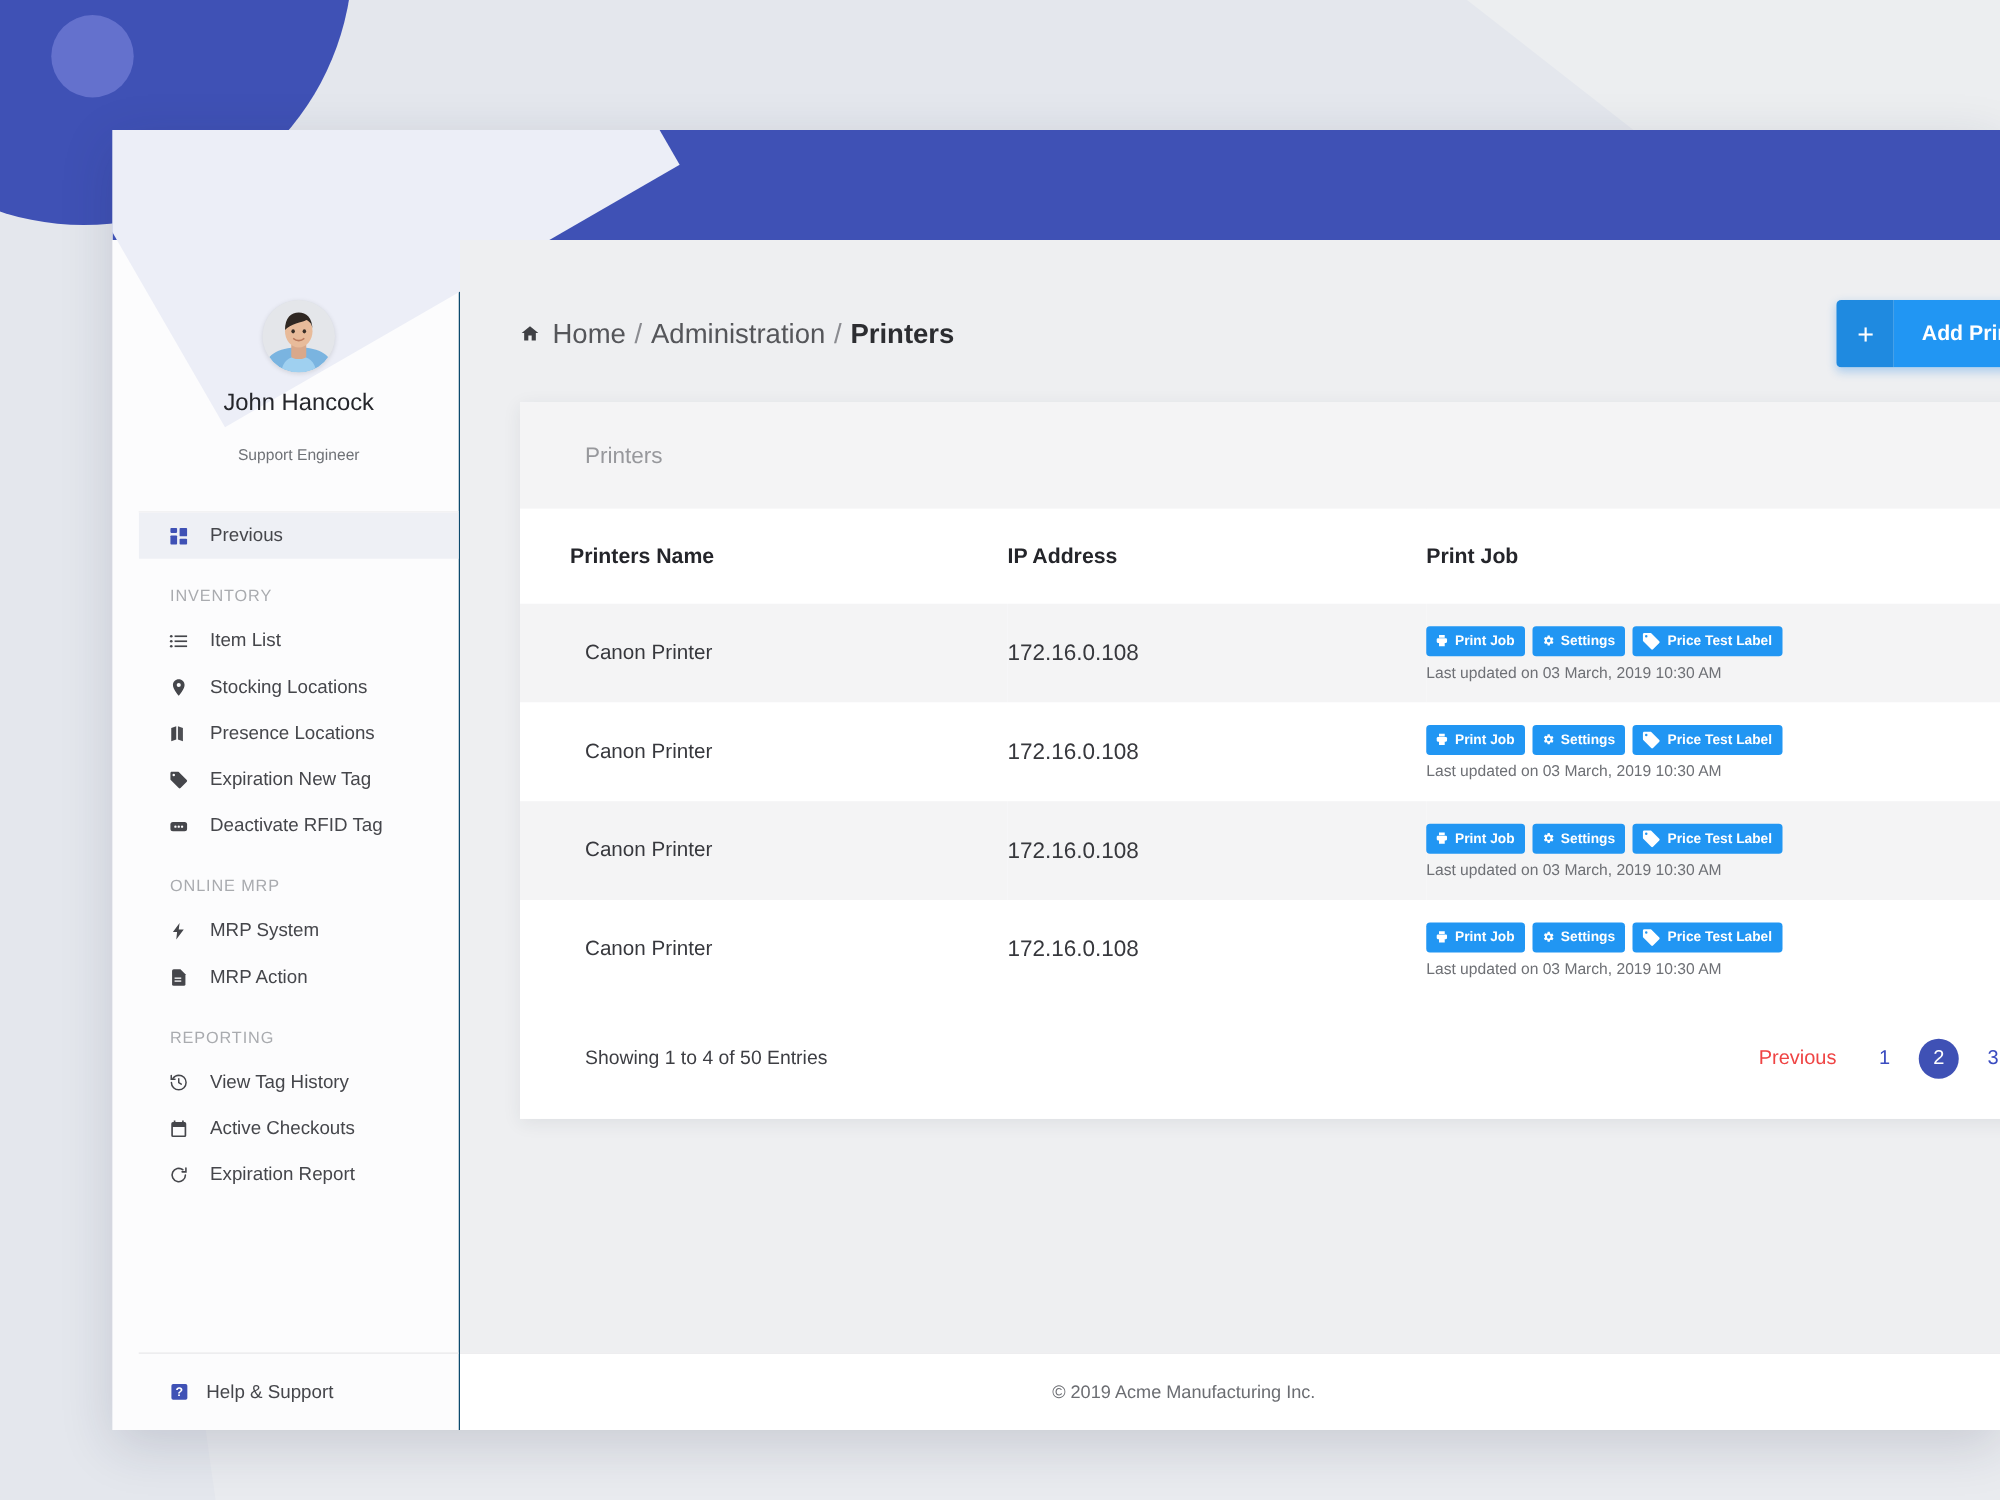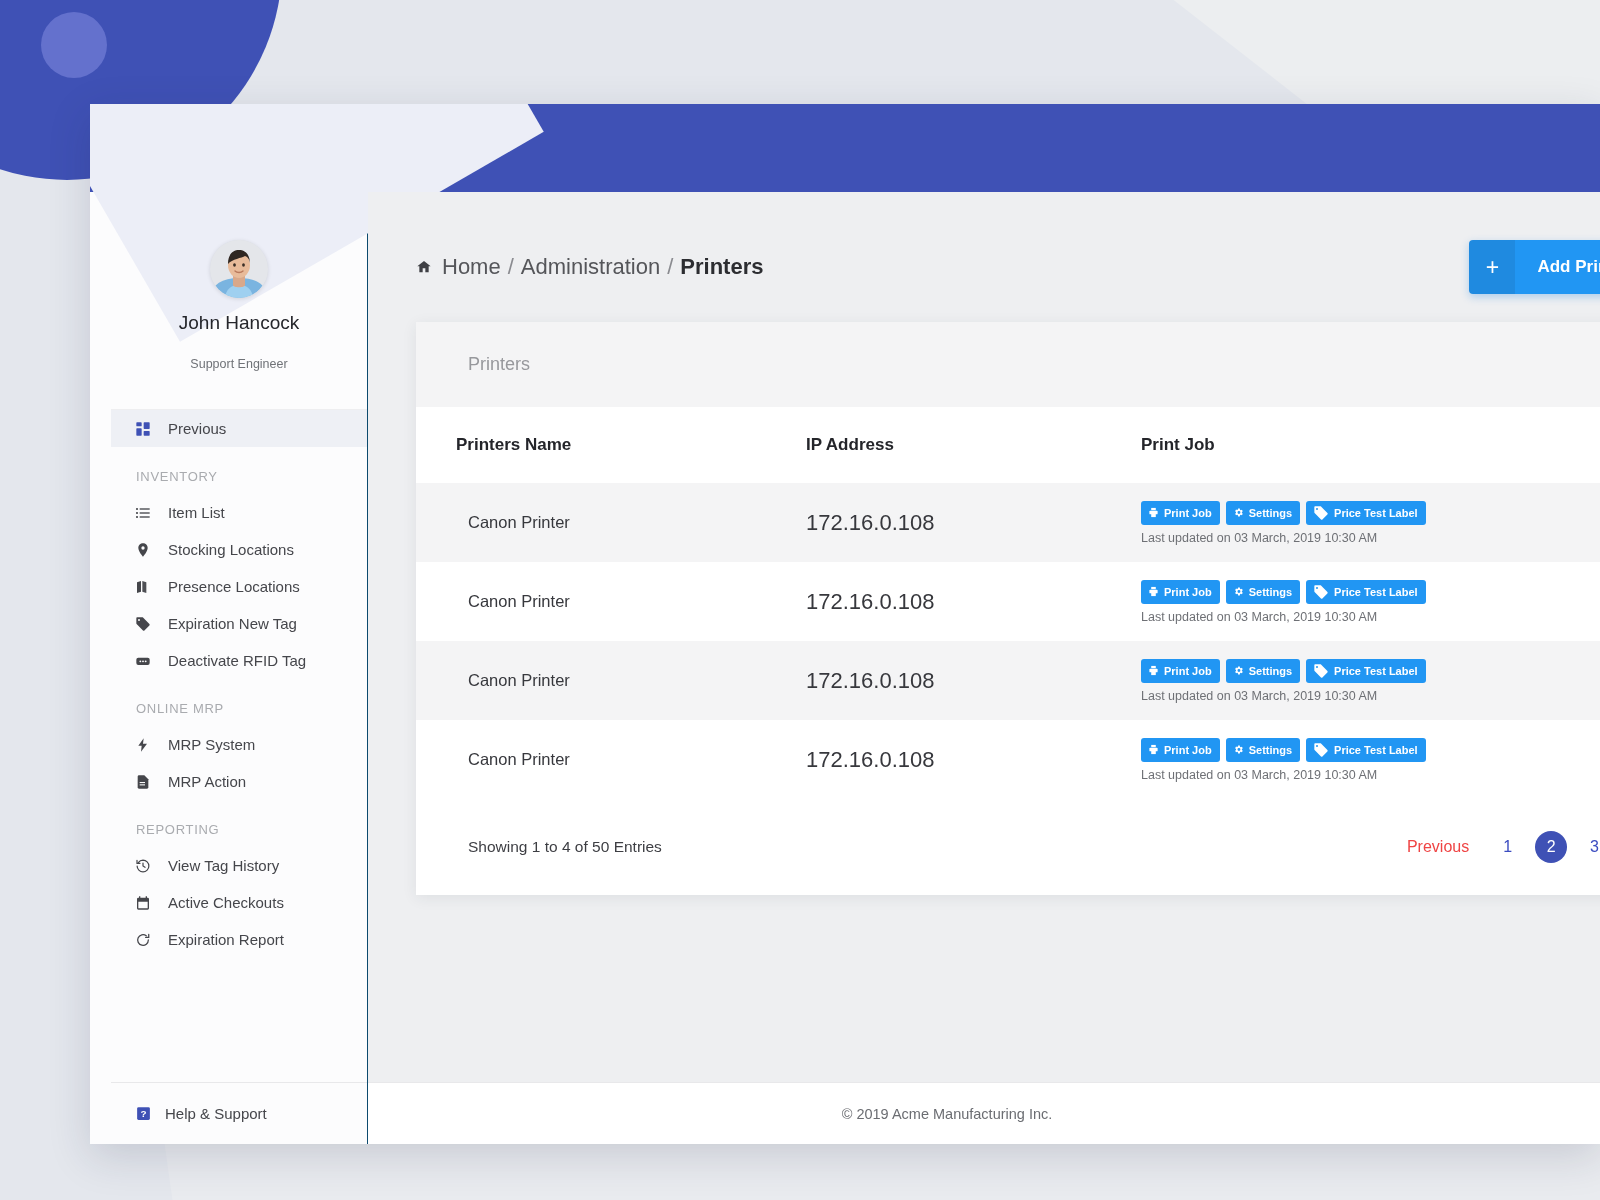--- a/index.html
+++ b/index.html
@@ -238,21 +238,21 @@
 
   tbody tr.odd  { background: #f4f4f5; }
   tbody tr.even { background: #ffffff; }
 
   tbody td {
     padding: 0;
     vertical-align: middle;
     height: 79px;
   }
   td.c1 { padding-left: 52px; font-size: 16.5px; color: #37383d; }
-  td.c2 { font-size: 22px; color: #37383d; }
+  td.c2 { font-size: 18px; color: #37383d; }
   td.c3 { padding-right: 10px; }
 
   .badges { display: flex; gap: 6px; margin-bottom: 6px; }
   .badge {
     display: inline-flex;
     align-items: center;
     gap: 5px;
     background: #2196f3;
     color: #fff;
     border-radius: 3px;

